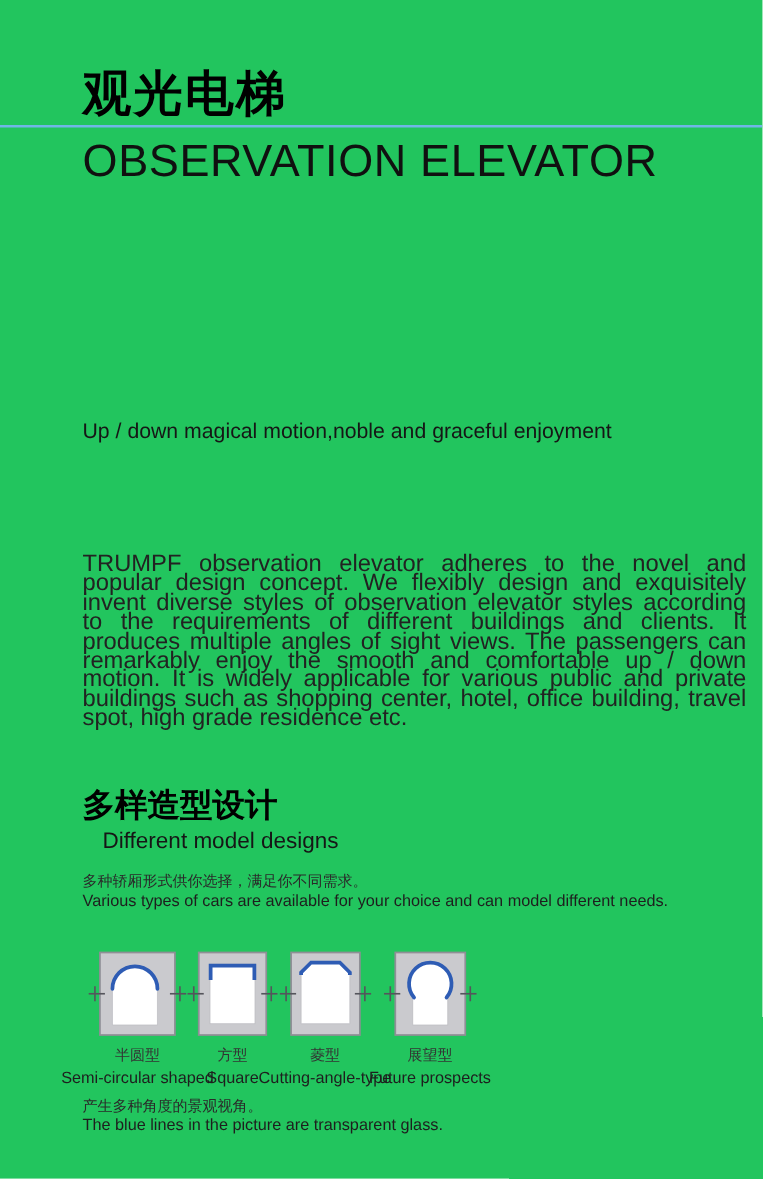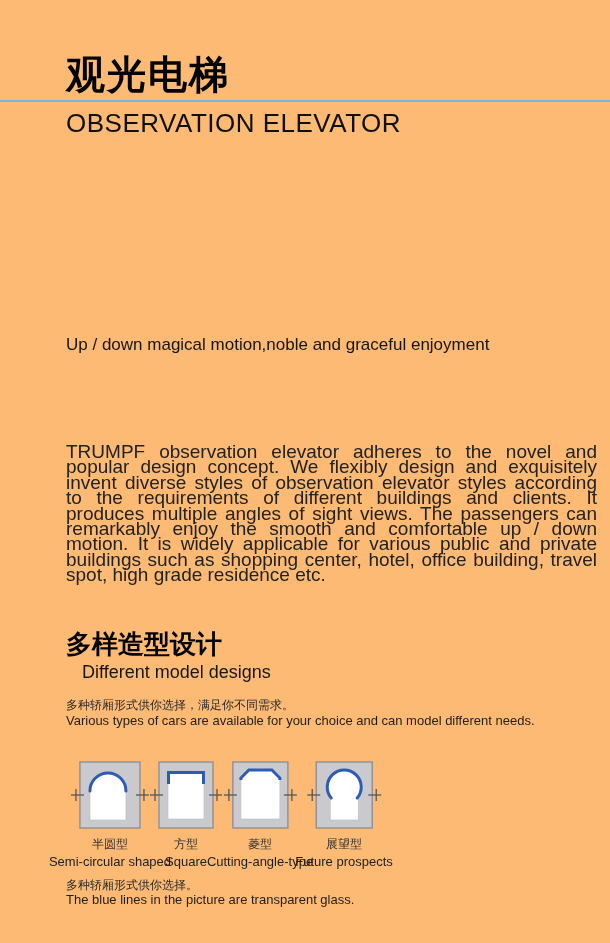--- a/index.html
+++ b/index.html
@@ -1,28 +1,28 @@
 <!DOCTYPE html>
 <html><head>
 <meta charset="utf-8">
 <style>
   html,body{margin:0;padding:0;background:#ffffff;}
   .page{
-    position:relative;width:610px;height:943px;background:#fdba74;overflow:hidden;
+    position:relative;width:610px;height:943px;background:#22c55e;overflow:hidden;
     font-family:"Liberation Sans", sans-serif;color:#1c1c1c;
   }
   .abs{position:absolute;}
   .title-zh{
     left:66px;top:48px;font-size:39px;font-weight:900;letter-spacing:2px;color:#000;
   }
   .rule-blue{
     left:0;top:100px;width:610px;height:2px;background:#71b6e6;
   }
   .title-en{
-    left:66px;top:108px;font-size:26px;font-weight:400;letter-spacing:0.5px;color:#101010;
+    left:66px;top:108px;font-size:36px;font-weight:400;letter-spacing:0.5px;color:#101010;
   }
   .h2-zh{font-size:23px;font-weight:800;color:#000;}
   .h2-en{font-size:17px;font-weight:400;color:#161616;}
   .sec1-h{left:66px;top:302px;}
   .sec1-sub{left:66px;top:335px;}
   .para{
     left:66px;width:531px;text-align:justify;color:#222;
   }
   .para-zh{top:377px;font-size:13px;line-height:16.3px;text-indent:2em;}
   .para-en{top:444px;font-size:19px;line-height:15.4px;}
@@ -108,16 +108,16 @@
       <line x1="70" y1="28" x2="70" y2="40" stroke="#55555c" stroke-width="1.3"></line>
       <circle cx="38" cy="26" r="17" fill="#ffffff"></circle>
       <rect x="24" y="37" width="28" height="22" fill="#ffffff" stroke="#bcbcc1" stroke-width="0.6"></rect>
       <circle cx="38" cy="26" r="17" fill="#ffffff" stroke="none"></circle>
       <path d="M25,37 A17,17 0 1 1 51,37" fill="none" stroke="#2e5cb4" stroke-width="3" stroke-linecap="round"></path>
     </svg>
     <div class="cap-zh">展望型</div>
     <div class="cap-en">Future prospects</div>
   </div>
 
-  <div class="abs note-zh">多种轿厢形式供你选择。</div>
+  <div class="abs note-zh">产生多种角度的景观视角。</div>
   <div class="abs note-en">The blue lines in the picture are transparent glass.</div>
 
 </div>
 
 </body></html>

